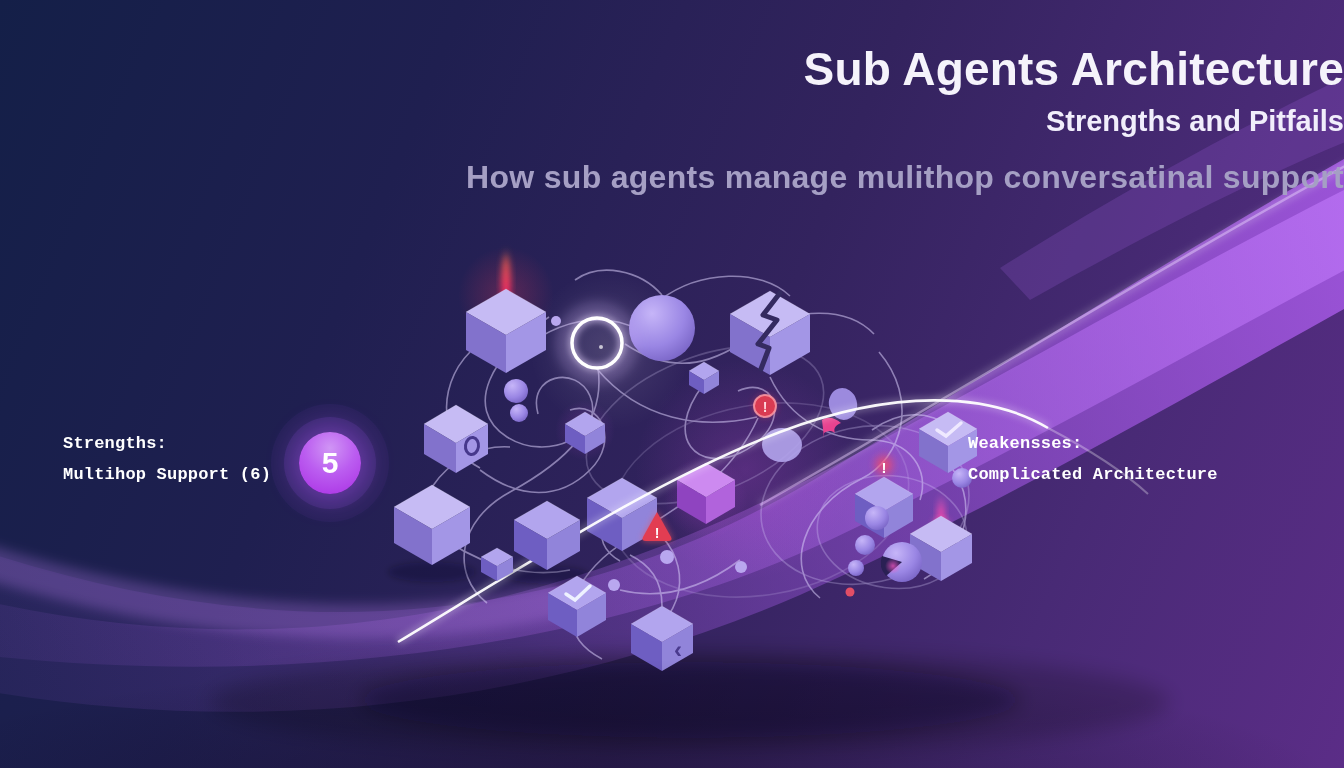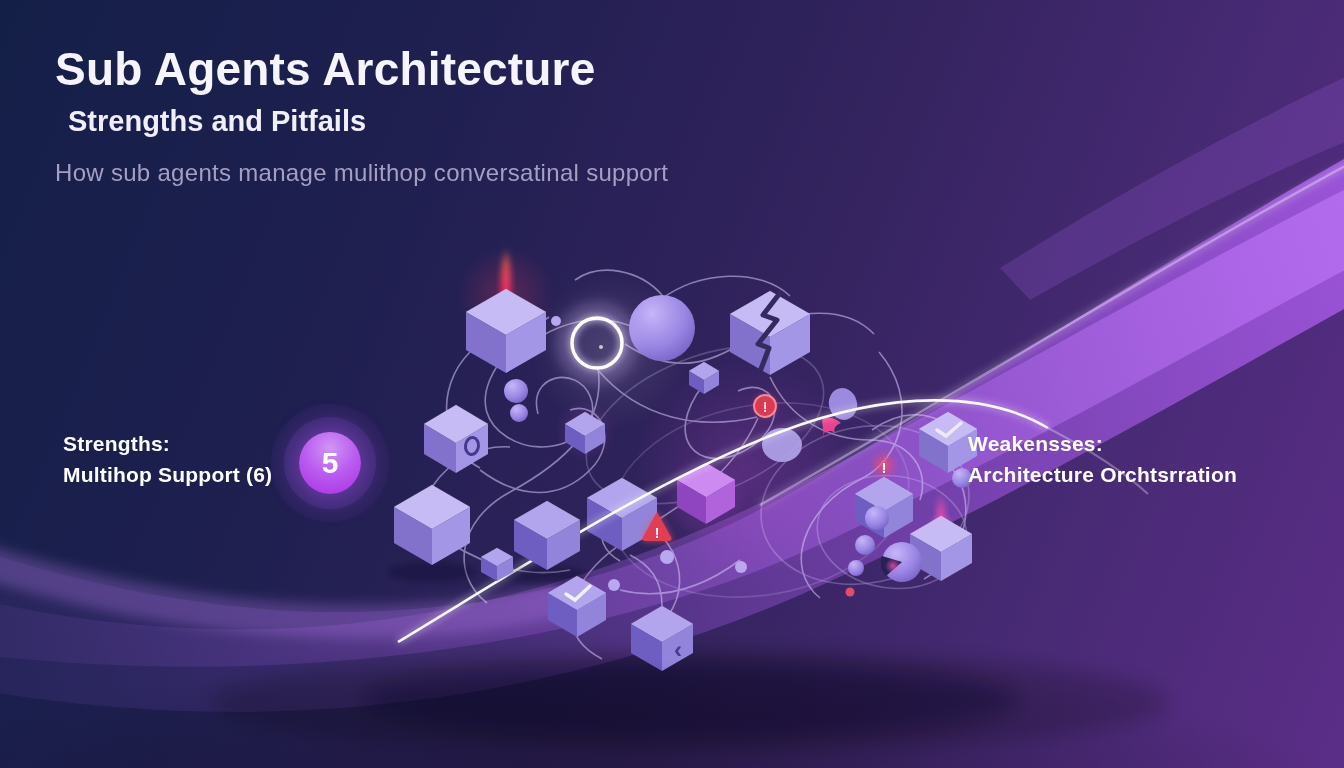--- a/index.html
+++ b/index.html
@@ -1,24 +1,24 @@
 <!DOCTYPE html>
 <html><head>
 <meta charset="utf-8">
 <style>
   html,body{margin:0;padding:0;background:#0c0a1e;}
   .canvas{position:relative;width:1344px;height:768px;overflow:hidden;
     font-family:"Liberation Sans",sans-serif;
     background:linear-gradient(112deg,#141f48 0%,#1f1f50 28%,#33235e 55%,#482a75 78%,#5b2d87 100%);}
   svg.art{position:absolute;left:0;top:0;width:1344px;height:768px;display:block;}
-  .hdr{position:absolute;top:0;left:16px;right:0;text-align:left;margin-left:39px;}
+  .hdr{position:absolute;top:0;left:16px;right:0;text-align:right;margin-left:39px;}
   .title{margin:42px 0 0;font-size:46px;font-weight:bold;letter-spacing:.2px;color:#f5f3fb;}
   .subtitle{margin:9px 0 0;font-size:29px;font-weight:bold;color:#f1eefb;padding-left:13px;}
-  .tagline{margin:21px 0 0;font-size:24px;font-weight:400;color:#a59fc4;letter-spacing:.3px;}
-  .side{position:absolute;color:#ffffff;font-weight:bold;font-size:21px;line-height:31px;letter-spacing:.2px;}
+  .tagline{margin:21px 0 0;font-size:32px;font-weight:700;color:#a59fc4;letter-spacing:.3px;}
+  .side{position:absolute;color:#ffffff;font-weight:bold;font-size:17px;line-height:31px;letter-spacing:.2px;font-family:Liberation Mono, monospace;}
   .side .l2{font-weight:bold;}
   .strengths{left:63px;top:428px;}
   .weaknesses{left:968px;top:428px;}
   .badge{position:absolute;left:299px;top:432px;width:62px;height:62px;border-radius:50%;
     background:radial-gradient(circle at 50% 26%,#d095f5 0%,#bb5df0 46%,#a92fe3 100%);
     display:flex;align-items:center;justify-content:center;color:#fff;font-size:30px;font-weight:bold;
     box-shadow:0 0 0 15px rgba(124,70,200,.20),0 0 0 28px rgba(110,60,180,.10),0 0 26px 6px rgba(190,90,255,.45);}
   .bottom-vignette{position:absolute;left:0;bottom:0;width:100%;height:110px;pointer-events:none;
     background:radial-gradient(ellipse at 45% 115%, rgba(10,5,24,.40), rgba(10,5,24,0) 70%);}
   .ct{stroke:rgba(255,255,255,.18);stroke-width:1;}
@@ -301,17 +301,17 @@
     <div>Strengths:</div>
     <div class="l2">Multihop Support (6)</div>
   </div>
 
   <div class="badge">
     <span>5</span>
   </div>
 
   <div class="side weaknesses">
     <div>Weakensses:</div>
-    <div class="l2">Architecture Orchtsrration</div>
+    <div class="l2">Complicated Architecture</div>
   </div>
 
   <div class="bottom-vignette"></div>
 </div>
 
 </body></html>

